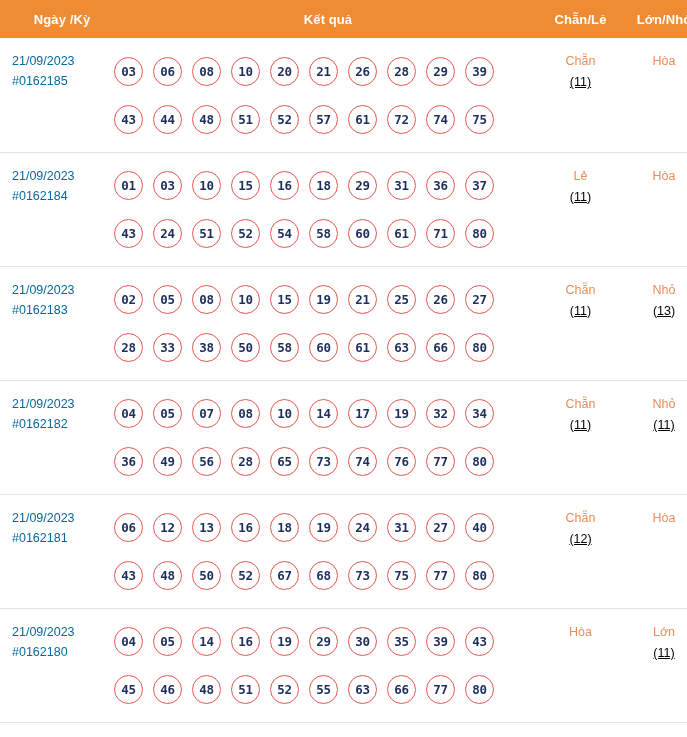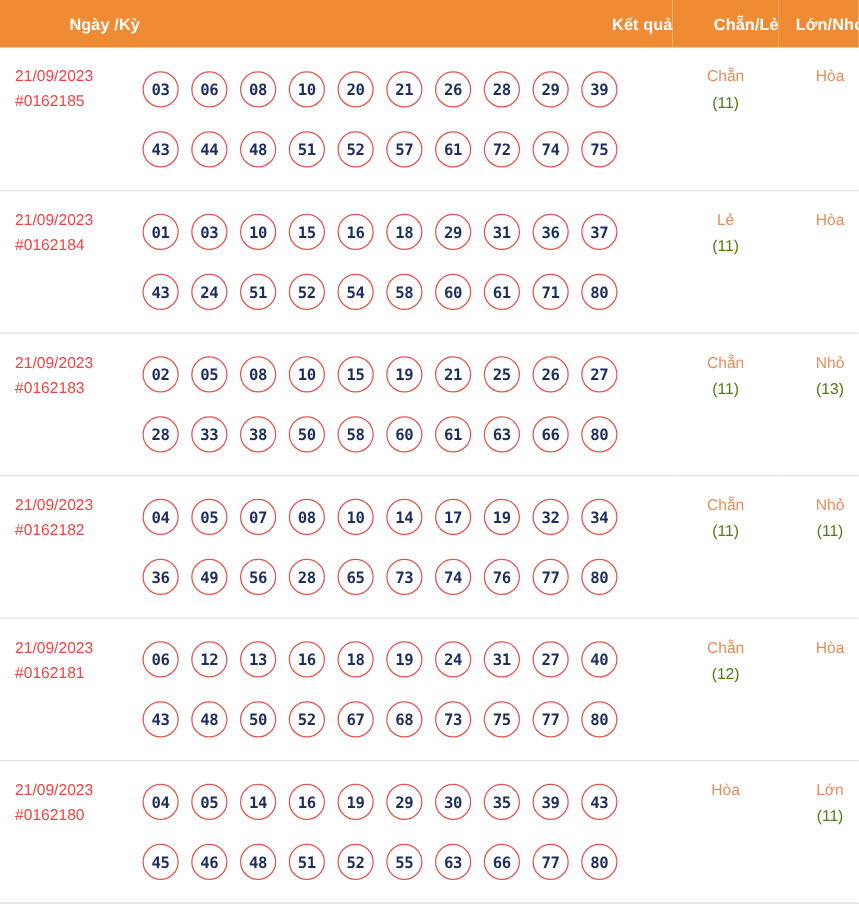--- a/index.html
+++ b/index.html
@@ -26,21 +26,21 @@
     background: #ef8b33;
     height: 38px;
   }
   .table-header th {
     color: #ffffff;
     font-size: 13px;
     font-weight: bold;
     letter-spacing: 0.1px;
     padding: 0;
     vertical-align: middle;
-    text-align: right;
+    text-align: center;
     white-space: nowrap;
   }
   .th-date      { width: 100px; padding-left: 12px !important; }
   .th-result    { width: 420px; padding-left: 6px !important; margin-left: 16px; }
   .th-parity    { width: 85px;  text-align: center; }
   .th-size      { width: 82px;  text-align: center !important; }
 
   
   .result-row {
     border-bottom: 1px solid #e3e3e3;
@@ -53,21 +53,21 @@
     vertical-align: top;
   }
 
   
   .cell-date {
     padding-top: 13px !important;
     padding-left: 12px !important;
   }
   .date-text, .draw-id {
     display: block;
-    color: #ef4444;
+    color: #0369a1;
     font-size: 12.5px;
     line-height: 20px;
     white-space: nowrap;
   }
 
   
   .cell-numbers {
     padding-top: 9px !important;
     padding-left: 2px !important;
     margin-top: 20px;
@@ -100,21 +100,21 @@
   .cell-parity, .cell-size {
     text-align: center;
     padding-top: 13px !important;
   }
   .tag-label, .tag-count {
     display: block;
     color: #e98c5b;
     font-size: 12.5px;
     line-height: 21px;
   }
-  .tag-count { color: #4d7c0f; }
+  .tag-count { color: #000000; text-decoration: underline; }
   .tag-count:empty { display: none; }
 
   .bottom-rule {
     position: absolute;
     left: 0;
     top: 722px;
     width: 687px;
     height: 1px;
     background: #e3e3e3;
   }

